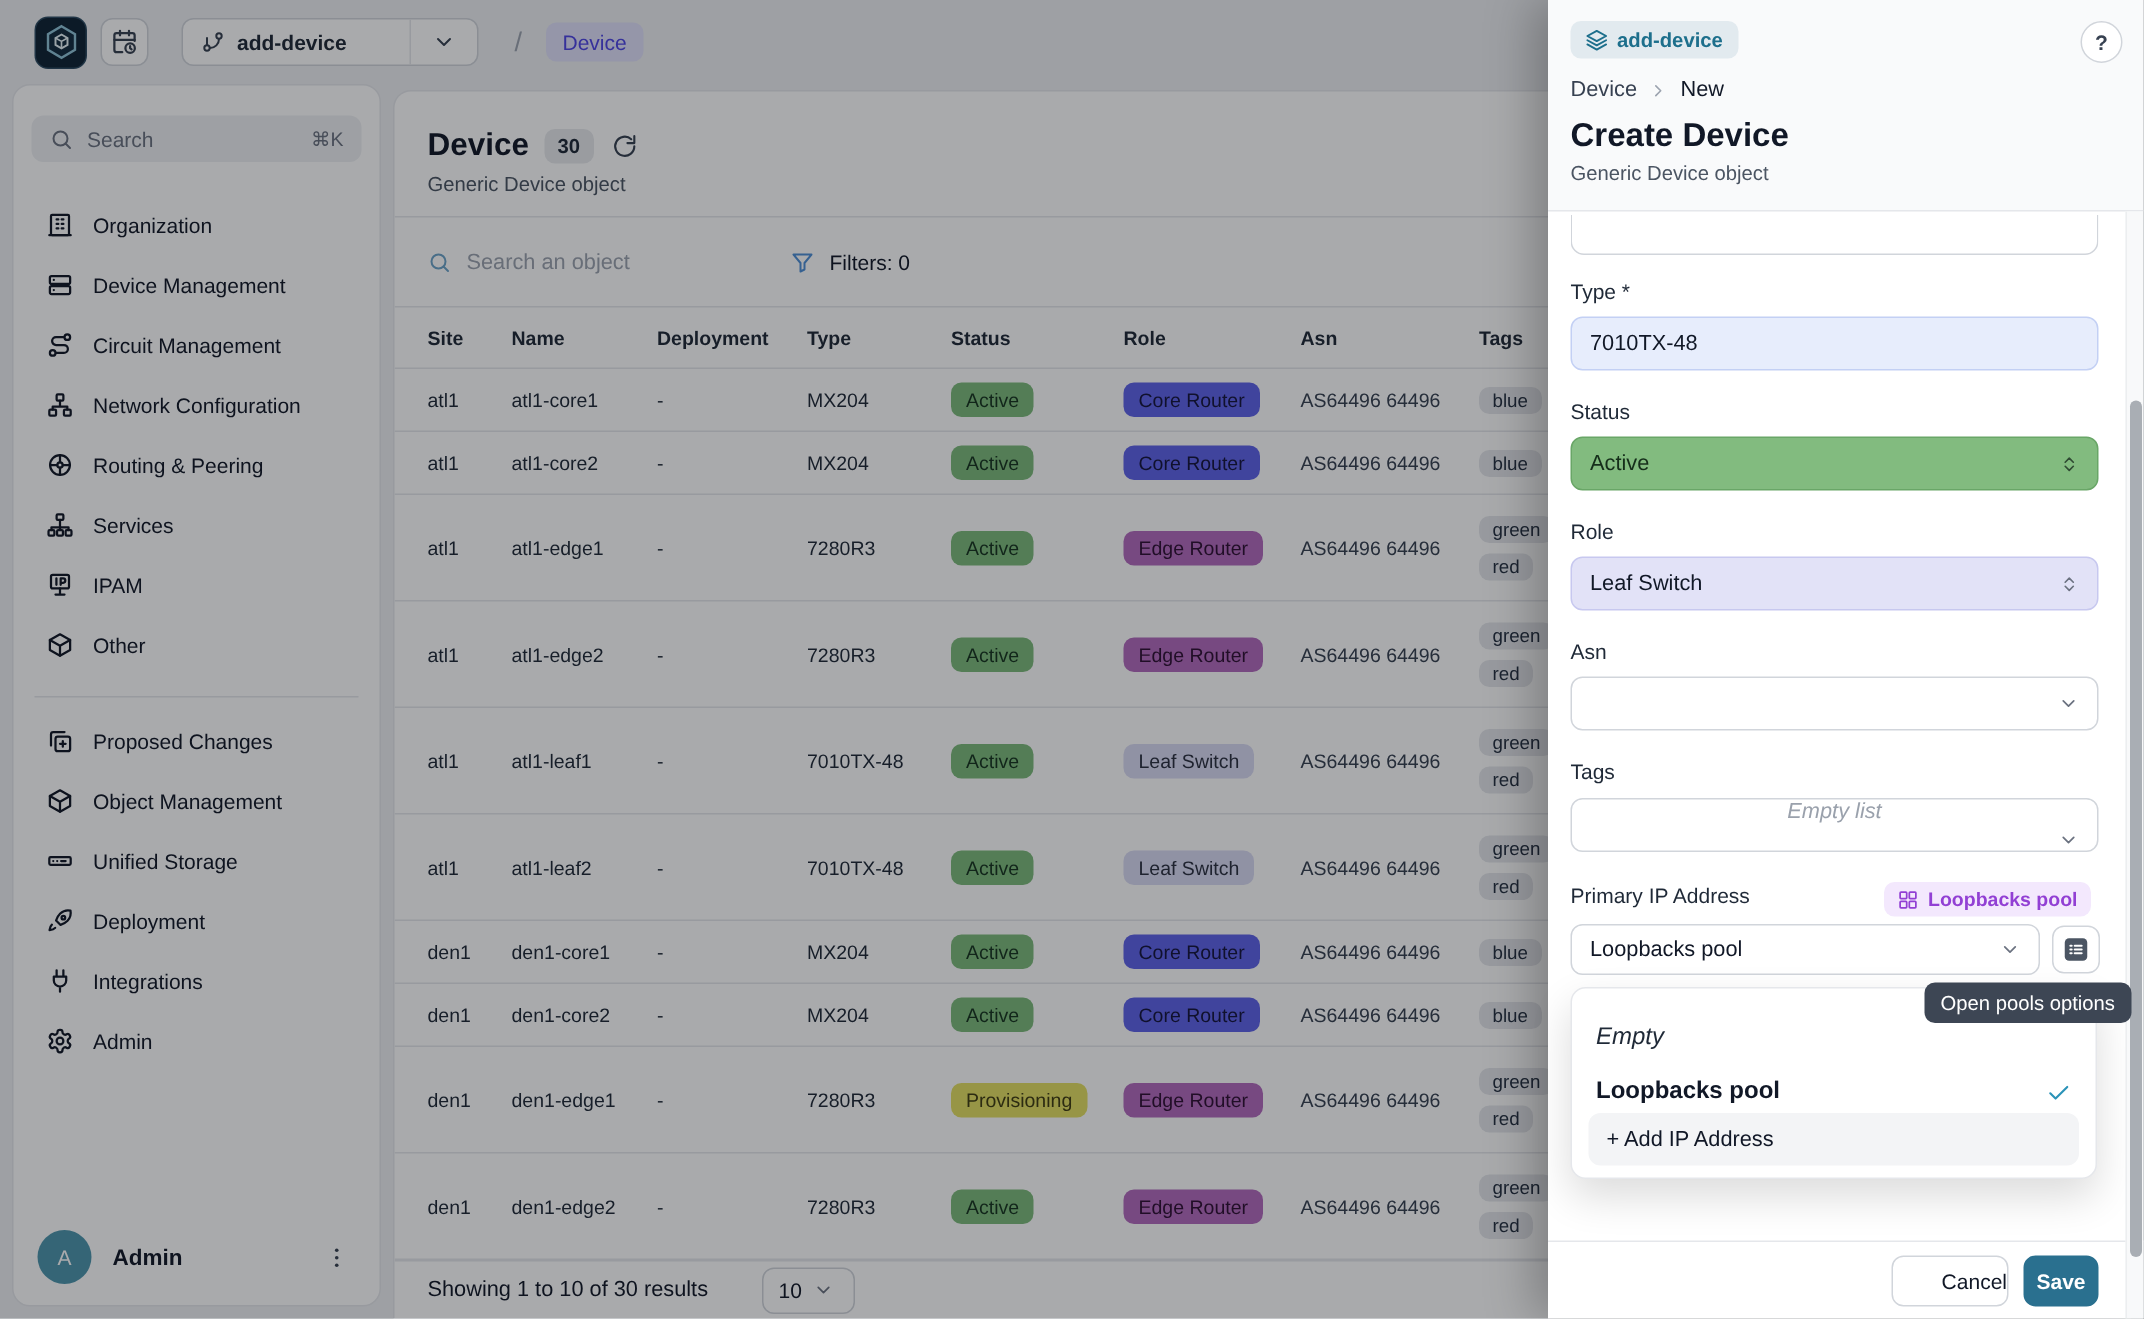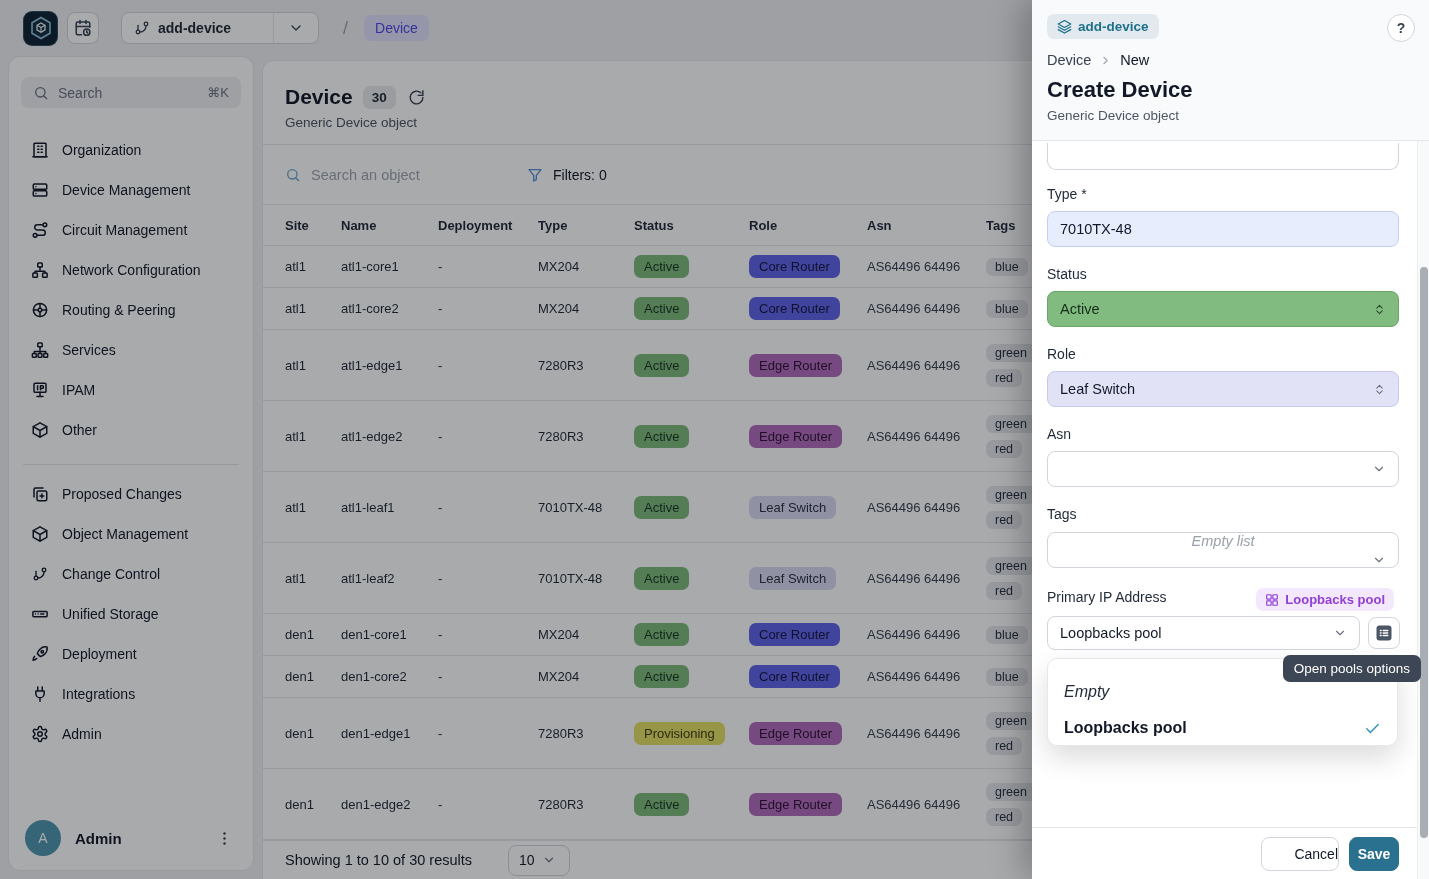--- a/index.html
+++ b/index.html
@@ -269,31 +269,20 @@
           <span>Proposed Changes</span>
         </div>
         <div class="side-item">
           <span class="icon">
             <svg width="18" height="18" viewBox="0 0 24 24" fill="none" stroke="currentColor" stroke-width="2" stroke-linecap="round" stroke-linejoin="round">
               <path d="M21 7.6l-9-5.1-9 5.1v8.8l9 5.1 9-5.1z"></path>
               <path d="M3 7.6l9 5.1 9-5.1M12 12.7V21.5"></path>
             </svg>
           </span>
           <span>Object Management</span>
-        </div>
-        <div class="side-item">
-          <span class="icon">
-            <svg width="16" height="16" viewBox="0 0 24 24" fill="none" stroke="currentColor" stroke-width="2" stroke-linecap="round" stroke-linejoin="round">
-              <line x1="6" y1="8" x2="6" y2="15"></line>
-              <circle cx="18" cy="6" r="2.7"></circle>
-              <circle cx="6" cy="18" r="2.7"></circle>
-              <path d="M18 9a9 9 0 0 1-9 9"></path>
-            </svg>
-          </span>
-          <span>Change Control</span>
         </div>
         <div class="side-item">
           <span class="icon">
             <svg width="18" height="18" viewBox="0 0 24 24" fill="none" stroke="currentColor" stroke-width="2" stroke-linecap="round" stroke-linejoin="round">
               <rect x="2.5" y="8.5" width="19" height="7" rx="1.2"></rect>
               <path d="M6 12h.02M9.5 12h.02M13 12h4"></path>
             </svg>
           </span>
           <span>Unified Storage</span>
         </div>
@@ -630,20 +619,21 @@
         <span>Empty</span>
       </div>
       <div class="dd-item selected">
         <span>Loopbacks pool</span>
         <span class="check icon">
           <svg width="17" height="17" viewBox="0 0 24 24" fill="none" stroke="currentColor" stroke-width="2" stroke-linecap="round" stroke-linejoin="round">
             <path d="M4 12.5l5 5L20 6.5"></path>
           </svg>
         </span>
       </div>
+      <div class="dd-action">+ Add IP Address</div>
     </div>
   <div class="tooltip">Open pools options</div>
 
   <div class="panel-foot">
     <button class="btn btn-cancel">Cancel</button>
     <button class="btn btn-save">Save</button>
   </div>
 
   <div class="scrollbar">
     <div class="scroll-thumb"></div>

